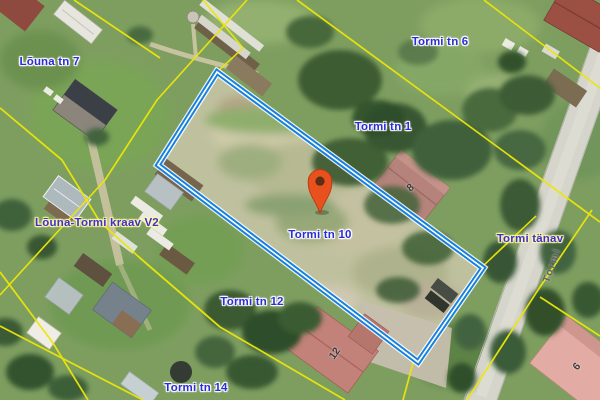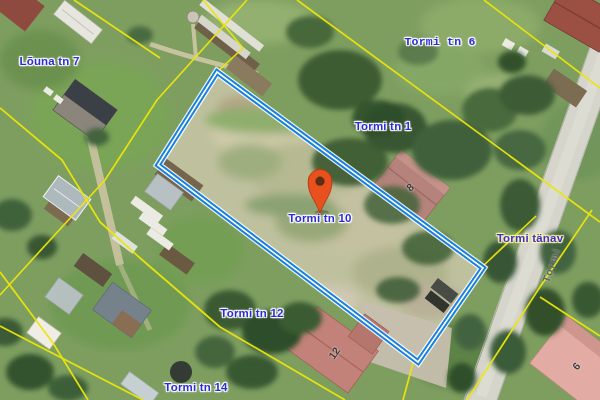--- a/index.html
+++ b/index.html
@@ -19,24 +19,24 @@
     color:#2c2cd4;
     text-shadow:0 0 2px #fff,0 0 2px #fff,0 0 3px #fff,
       1px 1px 1px #fff,-1px -1px 1px #fff,1px -1px 1px #fff,-1px 1px 1px #fff;
   }
   .infra{
     color:#4030d0;
     text-shadow:0 0 2px #fdf7a8,0 0 3px #fdf7a8,
       1px 1px 1px #fdf7a8,-1px -1px 1px #fdf7a8,1px -1px 1px #fdf7a8,-1px 1px 1px #fdf7a8;
   }
   #lab-louna7{left:38px;top:61px;padding-left:23px;}
-  #lab-tormi6{left:440px;top:41px;font-family:Liberation Mono, monospace;}
+  #lab-tormi6{left:440px;top:41px;}
   #lab-tormi8{left:383px;top:126px;}
-  #lab-tormi10{left:320px;top:218px;text-align:right;}
-  #lab-tormi12{left:252px;top:301px;margin-top:12px;}
+  #lab-tormi10{left:320px;top:234px;text-align:right;}
+  #lab-tormi12{left:252px;top:301px;}
   #lab-tormi14{left:196px;top:387px;text-align:center;}
   #lab-kraav{left:97px;top:222px;}
   #lab-tanav{left:530px;top:238px;}
   #lab-roadname{
     left:551px;top:265px;color:#63635e;font:bold 10.5px "Liberation Sans",sans-serif;
     letter-spacing:1.5px;transform:translate(-50%,-50%) rotate(-71deg);
     text-shadow:0 0 2px rgba(255,255,255,.75);
   }
   .roofnum{
     position:absolute;z-index:15;color:#3a3a3a;
@@ -254,20 +254,21 @@
       <polygon points="217,72 483,268 418,362 158,165" stroke="#ffffff" stroke-width="1.6"></polygon>
     </g>
   </svg>
 
   <div class="lbl addr" id="lab-louna7">Lõuna tn 7</div>
   <div class="lbl addr" id="lab-tormi6">Tormi tn 6</div>
   <div class="lbl addr" id="lab-tormi8">Tormi tn 1</div>
   <div class="lbl addr" id="lab-tormi10">Tormi tn 10</div>
   <div class="lbl addr" id="lab-tormi12">Tormi tn 12</div>
   <div class="lbl addr" id="lab-tormi14">Tormi tn 14</div>
+  <div class="lbl infra" id="lab-kraav">Lõuna-Tormi kraav V2</div>
   <div class="lbl infra" id="lab-tanav">Tormi tänav</div>
   <div id="lab-roadname" class="lbl">Tormi</div>
 
   <div class="roofnum" id="num8">8</div>
   <div class="roofnum" id="num12">12</div>
   <div class="roofnum" id="num6">6</div>
 
   <svg id="pin" viewBox="0 0 40 52">
     <ellipse cx="22" cy="48.5" rx="7" ry="2.6" fill="rgba(30,25,10,.30)"></ellipse>
     <path d="M20 49 C14 33.5, 8.2 31, 8.2 17.2 A11.8 11.8 0 1 1 31.8 17.2 C31.8 31, 26 33.5, 20 49 Z" fill="#e8511e" stroke="#bb3a0e" stroke-width="1"></path>

